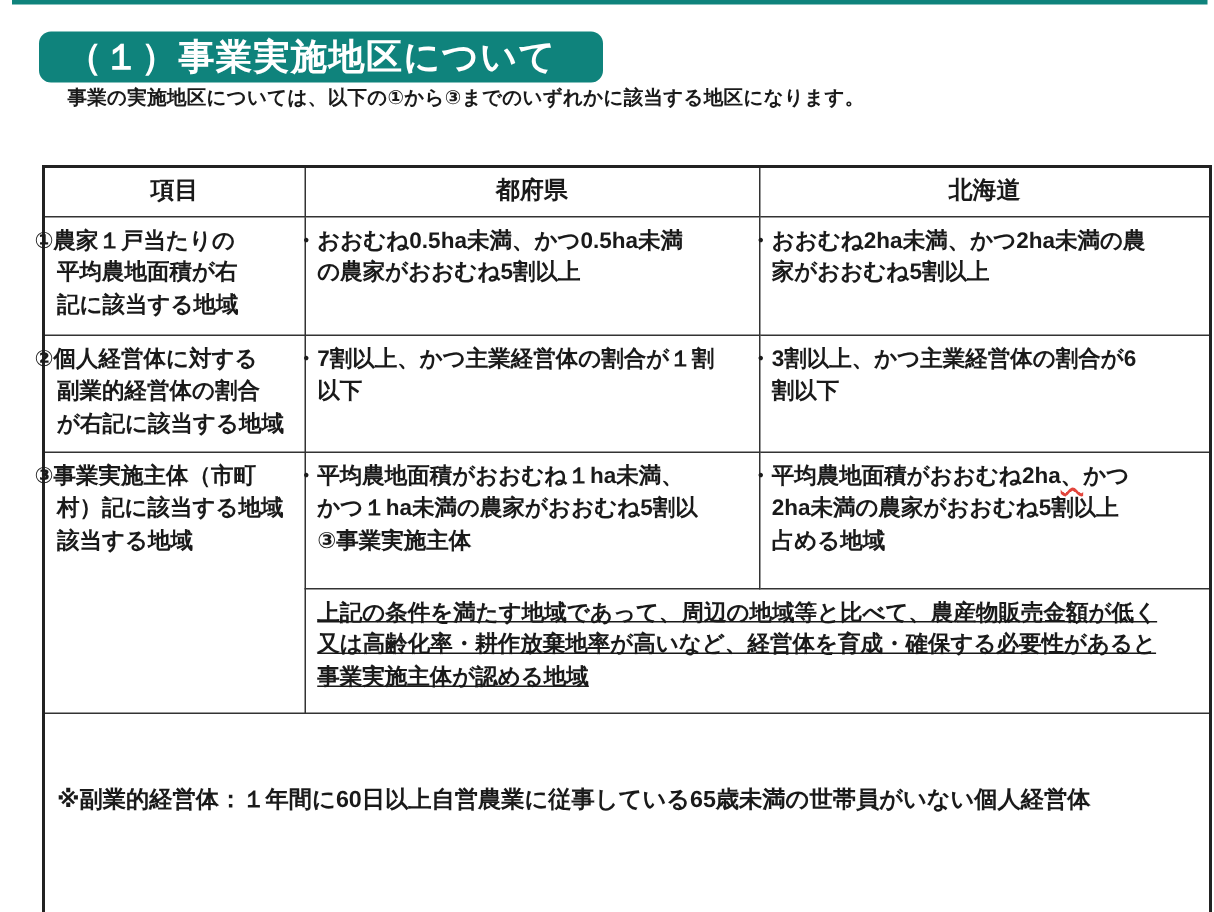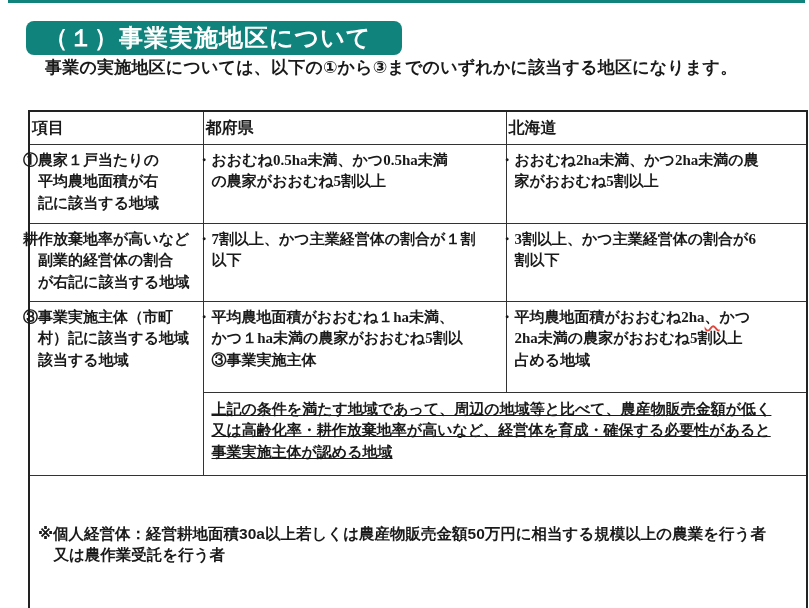--- a/index.html
+++ b/index.html
@@ -14,47 +14,47 @@
   }
   .title-banner{
     position:absolute;top:21px;left:10px;width:376px;height:34px;
     background:#0f837c;border-radius:8px;
     display:flex;align-items:center;
     color:#ffffff;font-size:24px;letter-spacing:1px;
     padding-left:18px;box-sizing:border-box;margin-left:16px;
   }
   .intro{
     position:absolute;top:56px;left:45px;width:740px;
-    font-size:17px;letter-spacing:0.2px;
+    font-size:13px;letter-spacing:0.2px;
   }
   table.district{
     position:absolute;top:110px;left:28px;
     width:778px;border-collapse:collapse;table-layout:fixed;
     border:2px solid #222222;
     font-size:15px;line-height:1.45;
   }
   table.district th, table.district td{
     border:1.5px solid #333333;
     vertical-align:top;
     padding:5px 8px;
     box-sizing:border-box;
     white-space:pre-wrap;
   }
   table.district th{
-    text-align:left;vertical-align:middle;
+    text-align:center;vertical-align:middle;
     font-size:16px;padding:4px 2px;margin-left:24px;
   }
   col.c1{width:174px;} col.c2{width:303px;} col.c3{width:301px;}
   tr.r-head{height:33px;}
   tr.r1{height:79px;}
   tr.r2{height:78px;}
   tr.r3a{height:91px;}
   tr.r3b{height:83px;text-decoration:underline;}
   tr.r-notes{height:126px;}
-  td.cell-hang{padding-left:calc(8px + 1em);text-indent:-1em;font-family:Liberation Serif, serif;}
+  td.cell-hang{padding-left:calc(8px + 1em);text-indent:-1em;}
   td.item3{padding-top:18px;}
   td.merged{white-space:pre-wrap;padding:6px 10px;}
   td.notes-cell{padding:6px 6px;font-size:15.5px;line-height:1.36;}
   .note{padding-left:1em;text-indent:-1em;white-space:pre-wrap;}
   .squiggle{
     text-decoration:underline;
     text-decoration-style:wavy;
     text-decoration-color:#e2453c;
     text-decoration-thickness:2px;
     text-underline-offset:3px;
@@ -86,21 +86,21 @@
   <tr class="r1">
     <td class="cell-hang">①農家１戸当たりの
 平均農地面積が右
 記に該当する地域</td>
     <td class="cell-hang">・おおむね0.5ha未満、かつ0.5ha未満
 の農家がおおむね5割以上</td>
     <td class="cell-hang">・おおむね2ha未満、かつ2ha未満の農
 家がおおむね5割以上</td>
   </tr>
   <tr class="r2">
-    <td class="cell-hang">耕作放棄地率が高いなど
+    <td class="cell-hang">②個人経営体に対する
 副業的経営体の割合
 が右記に該当する地域</td>
     <td class="cell-hang">・7割以上、かつ主業経営体の割合が１割
 以下</td>
     <td class="cell-hang">・3割以上、かつ主業経営体の割合が6
 割以下</td>
   </tr>
   <tr class="r3a">
     <td class="cell-hang item3" rowspan="2">③事業実施主体（市町
 村）記に該当する地域
@@ -112,20 +112,18 @@
 2ha未満の農家がおおむね5割以上
 占める地域</span></td>
   </tr>
   <tr class="r3b">
     <td class="merged" colspan="2">上記の条件を満たす地域であって、周辺の地域等と比べて、農産物販売金額が低く
 又は高齢化率・耕作放棄地率が高いなど、経営体を育成・確保する必要性があると
 事業実施主体が認める地域</td>
   </tr>
   <tr class="r-notes">
     <td class="notes-cell" colspan="3">
-      <div class="note">※個人経営体：経営耕地面積30a以上若しくは農産物販売金額50万円に相当する規模以上の農業を行う者
-又は農作業受託を行う者</div>
       <div class="note">※副業的経営体：１年間に60日以上自営農業に従事している65歳未満の世帯員がいない個人経営体</div>
       
     </td>
   </tr>
 </tbody>
   </table>
 
 </body></html>

